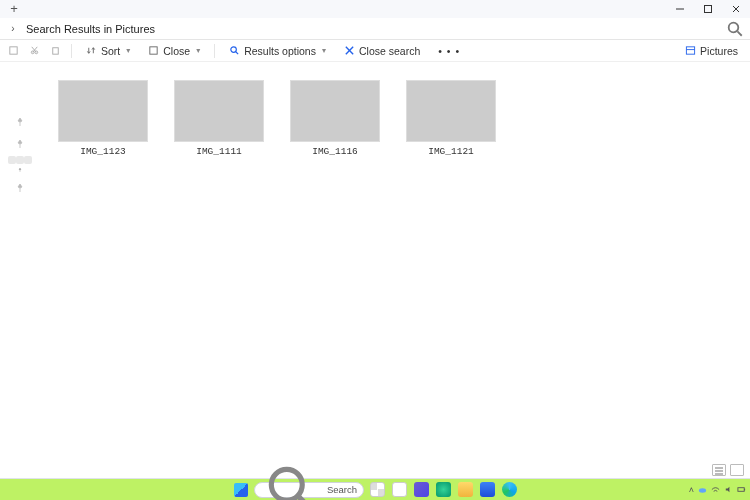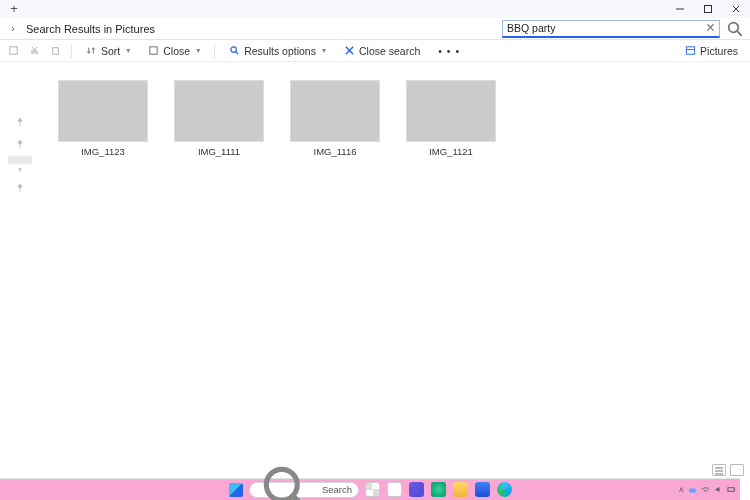--- a/index.html
+++ b/index.html
@@ -37,38 +37,38 @@
   
   .body { flex: 1; display: flex; overflow: hidden; }
   .leftstrip { width: 40px; background: #fff; padding-top: 50px; display: flex; flex-direction: column; gap: 14px; align-items: center; }
   .leftstrip .pin { width: 8px; height: 8px; color: #bbb; }
   .leftstrip .pin.active { background: #e8e8e8; border-radius: 2px; padding: 2px; box-shadow: -8px 0 0 #e8e8e8, 8px 0 0 #e8e8e8; }
   
   .grid { flex: 1; padding: 18px 10px 10px 10px; display: flex; flex-wrap: wrap; align-content: flex-start; gap: 10px 10px; overflow: auto; }
   .thumb { width: 106px; display: flex; flex-direction: column; align-items: center; gap: 4px; }
   .thumb .img { width: 90px; height: 62px; border: 1px solid #ddd; background: #ccc; }
   .thumb .img.tall { width: 64px; height: 86px; }
-  .thumb .cap { font-size: 9.5px; color: #333; }
+  .thumb .cap { font-size: 9.5px; color: #333; font-family: Liberation Mono, monospace; }
 
   
   .p1 { background: linear-gradient(135deg,#b85 0 30%,#fff 30% 45%,#c33 45% 60%,#eca 60% 100%);}
   .p2 { background: radial-gradient(circle at 30% 40%, #c92 0 10px, transparent 11px),radial-gradient(circle at 55% 55%, #7a3 0 9px, transparent 10px),radial-gradient(circle at 70% 35%, #d44 0 9px, transparent 10px), #222;}
   .p3 { background: repeating-linear-gradient(100deg,#e8c847 0 8px,#d6b22a 8px 14px), linear-gradient(#222 60%, transparent 60%); background-blend-mode: multiply;}
   .p4 { background: linear-gradient(90deg,#888 0 30%,#b11 30% 50%,#431 50% 70%,#fa5 70% 85%,#864 85% 100%);}
   .p5 { background: radial-gradient(circle at 40% 50%,#ffdd55 0 14px,#ff7e00 16px 26px,transparent 28px), linear-gradient(#2a1a0a,#000);}
   .p6 { background: repeating-linear-gradient(10deg,#333 0 3px,#555 3px 6px), radial-gradient(ellipse at 40% 40%,#d97a4a 0 10px,transparent 11px),radial-gradient(ellipse at 65% 55%,#d97a4a 0 10px,transparent 11px); background-blend-mode: screen; width:64px !important; height:86px !important;}
   .p7 { background: radial-gradient(circle at 25% 35%,#b33 0 6px,transparent 7px),radial-gradient(circle at 45% 30%,#b33 0 6px,transparent 7px),radial-gradient(circle at 65% 35%,#b33 0 6px,transparent 7px),radial-gradient(circle at 30% 55%,#b33 0 6px,transparent 7px),radial-gradient(circle at 55% 55%,#b33 0 6px,transparent 7px),radial-gradient(circle at 70% 58%,#b33 0 6px,transparent 7px), linear-gradient(#8fd3e8,#cfeaf2); width:64px !important; height:86px !important;}
 
   
   .viewicons { position: absolute; right: 6px; bottom: 24px; display: flex; gap: 4px; }
   .viewicons div { width: 14px; height: 12px; border: 1px solid #bbb; border-radius: 1px; }
   .viewicons .list::before { content:""; display:block; border-top:2px solid #bbb; margin:2px 2px 0; box-shadow: 0 3px 0 #bbb, 0 6px 0 #bbb; height:0;}
 
   
-  .taskbar { position: absolute; left: 0; right: 10px; bottom: 0; height: 22px; background: #f9a8d4; border-top: 1px solid #dfe3ea; display: flex; align-items: center; justify-content: center; gap: 4px; }
+  .taskbar { position: absolute; left: 0; right: 0; bottom: 0; height: 22px; background: #bef264; border-top: 1px solid #dfe3ea; display: flex; align-items: center; justify-content: center; gap: 4px; }
   .taskbar .ticon2 { width: 18px; height: 18px; border-radius: 3px; display: flex; align-items: center; justify-content: center; font-size: 11px; }
   .start { background: linear-gradient(135deg,#38bdf8 0 50%,#2563eb 50% 100%); width:14px; height:14px; border-radius:2px; }
   .searchpill { width: 110px; height: 16px; background: #fff; border: 1px solid #d0d4db; border-radius: 9px; display: flex; align-items: center; gap: 4px; padding: 0 6px; font-size: 9.5px; color: #555; }
   .tray { position: absolute; right: 4px; display: flex; align-items: center; gap: 4px; font-size: 9px; color: #555; }
   .tray svg { width: 9px; height: 9px; }
   .appicon { width:15px; height:15px; border-radius:3px; }
 </style>
 </head>
 <body>
 
@@ -93,24 +93,20 @@
             <line x1="8" y1="2" x2="2" y2="8" stroke="#333"></line>
           </svg>
         </div>
     </div>
   </div>
 
   <div class="addrbar">
     <div class="back">›</div>
     <div class="crumbs">Search Results in Pictures</div>
     <div class="addrspace"></div>
-    <div class="searchbox">
-      <input value="BBQ party" style="">
-      <span class="sicon">×</span>
-    </div>
     <div class="sbtn">
       <svg viewBox="0 0 12 12">
           <circle cx="5" cy="5" r="3.2" fill="none" stroke="#777" stroke-width="1.2"></circle>
           <line x1="7.6" y1="7.6" x2="10.5" y2="10.5" stroke="#777" stroke-width="1.2"></line>
         </svg>
     </div>
   </div>
 
   <div class="toolbar">
     <span class="ticon">

